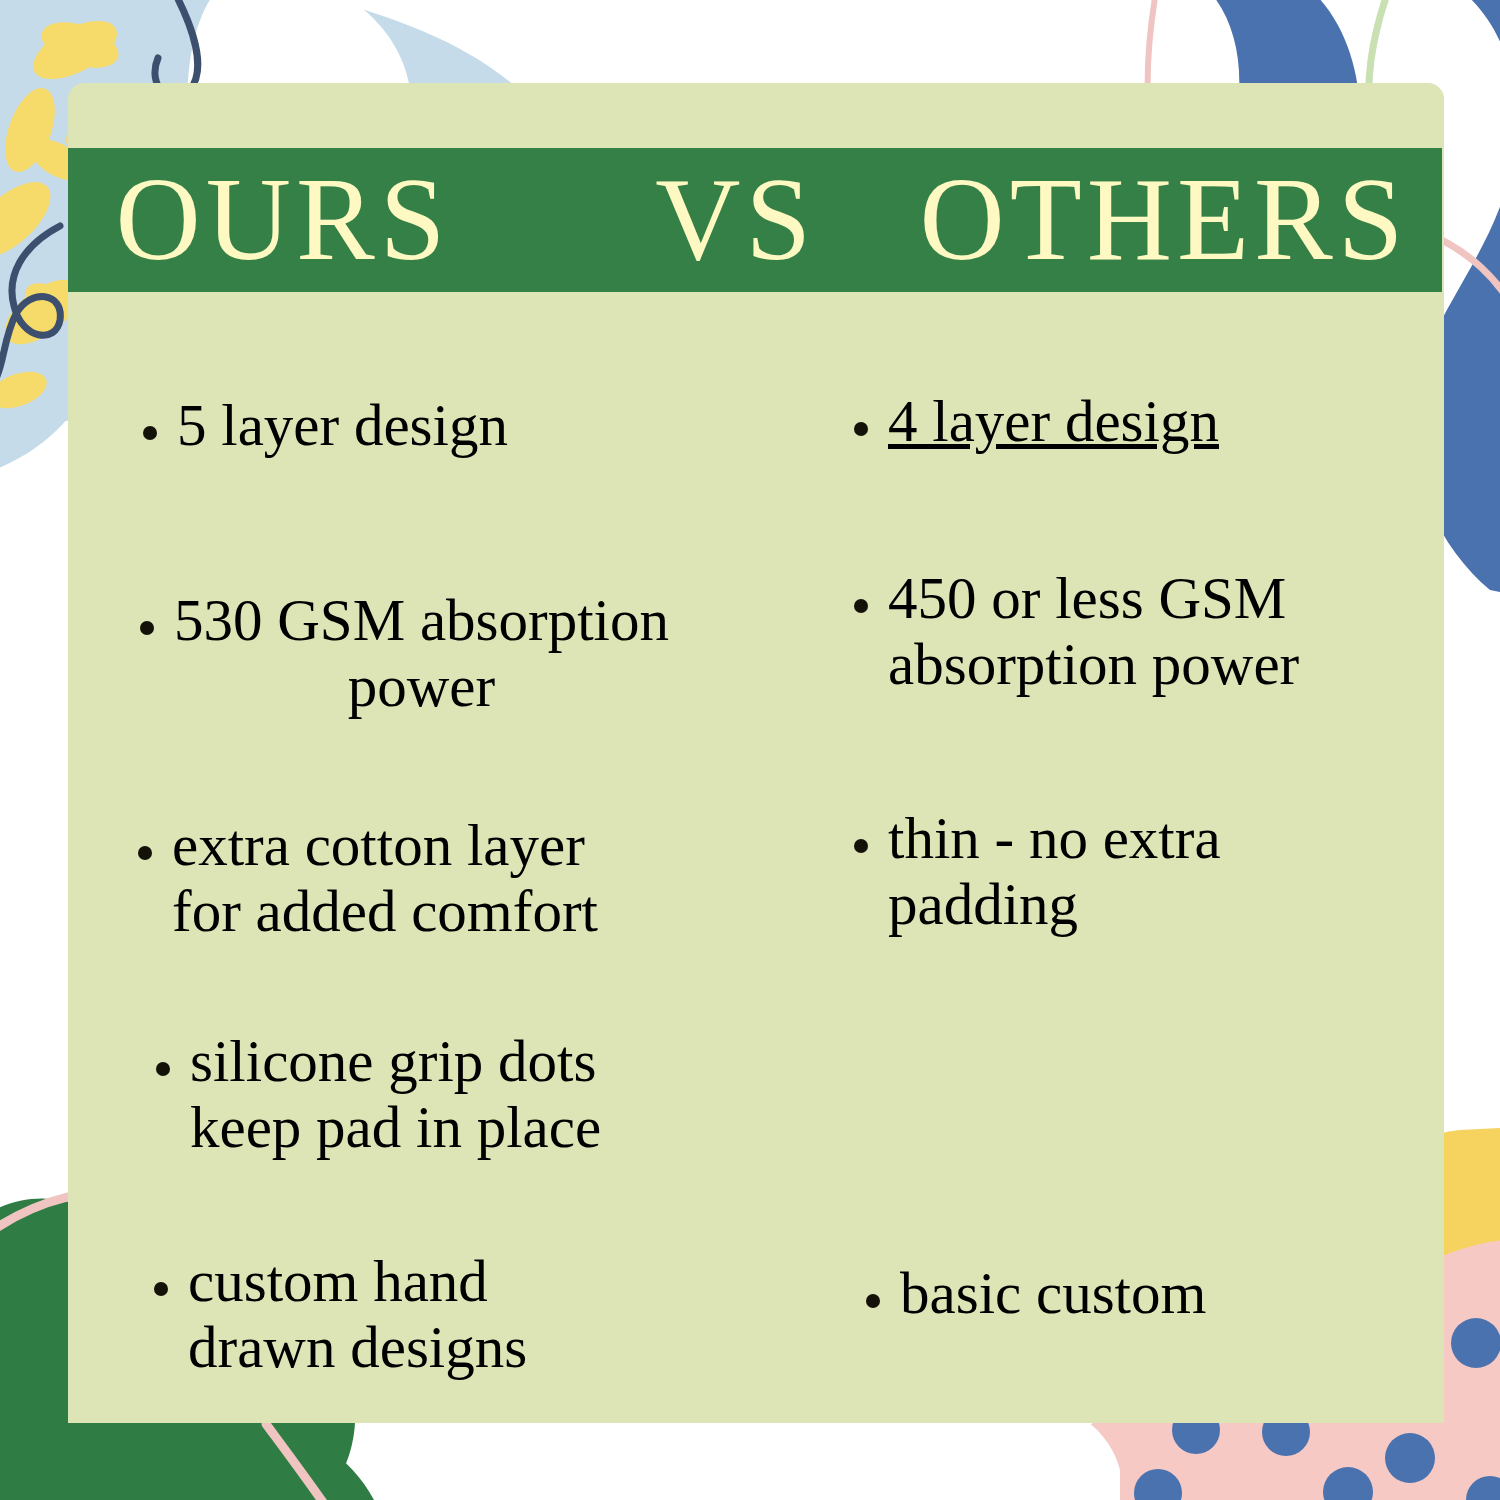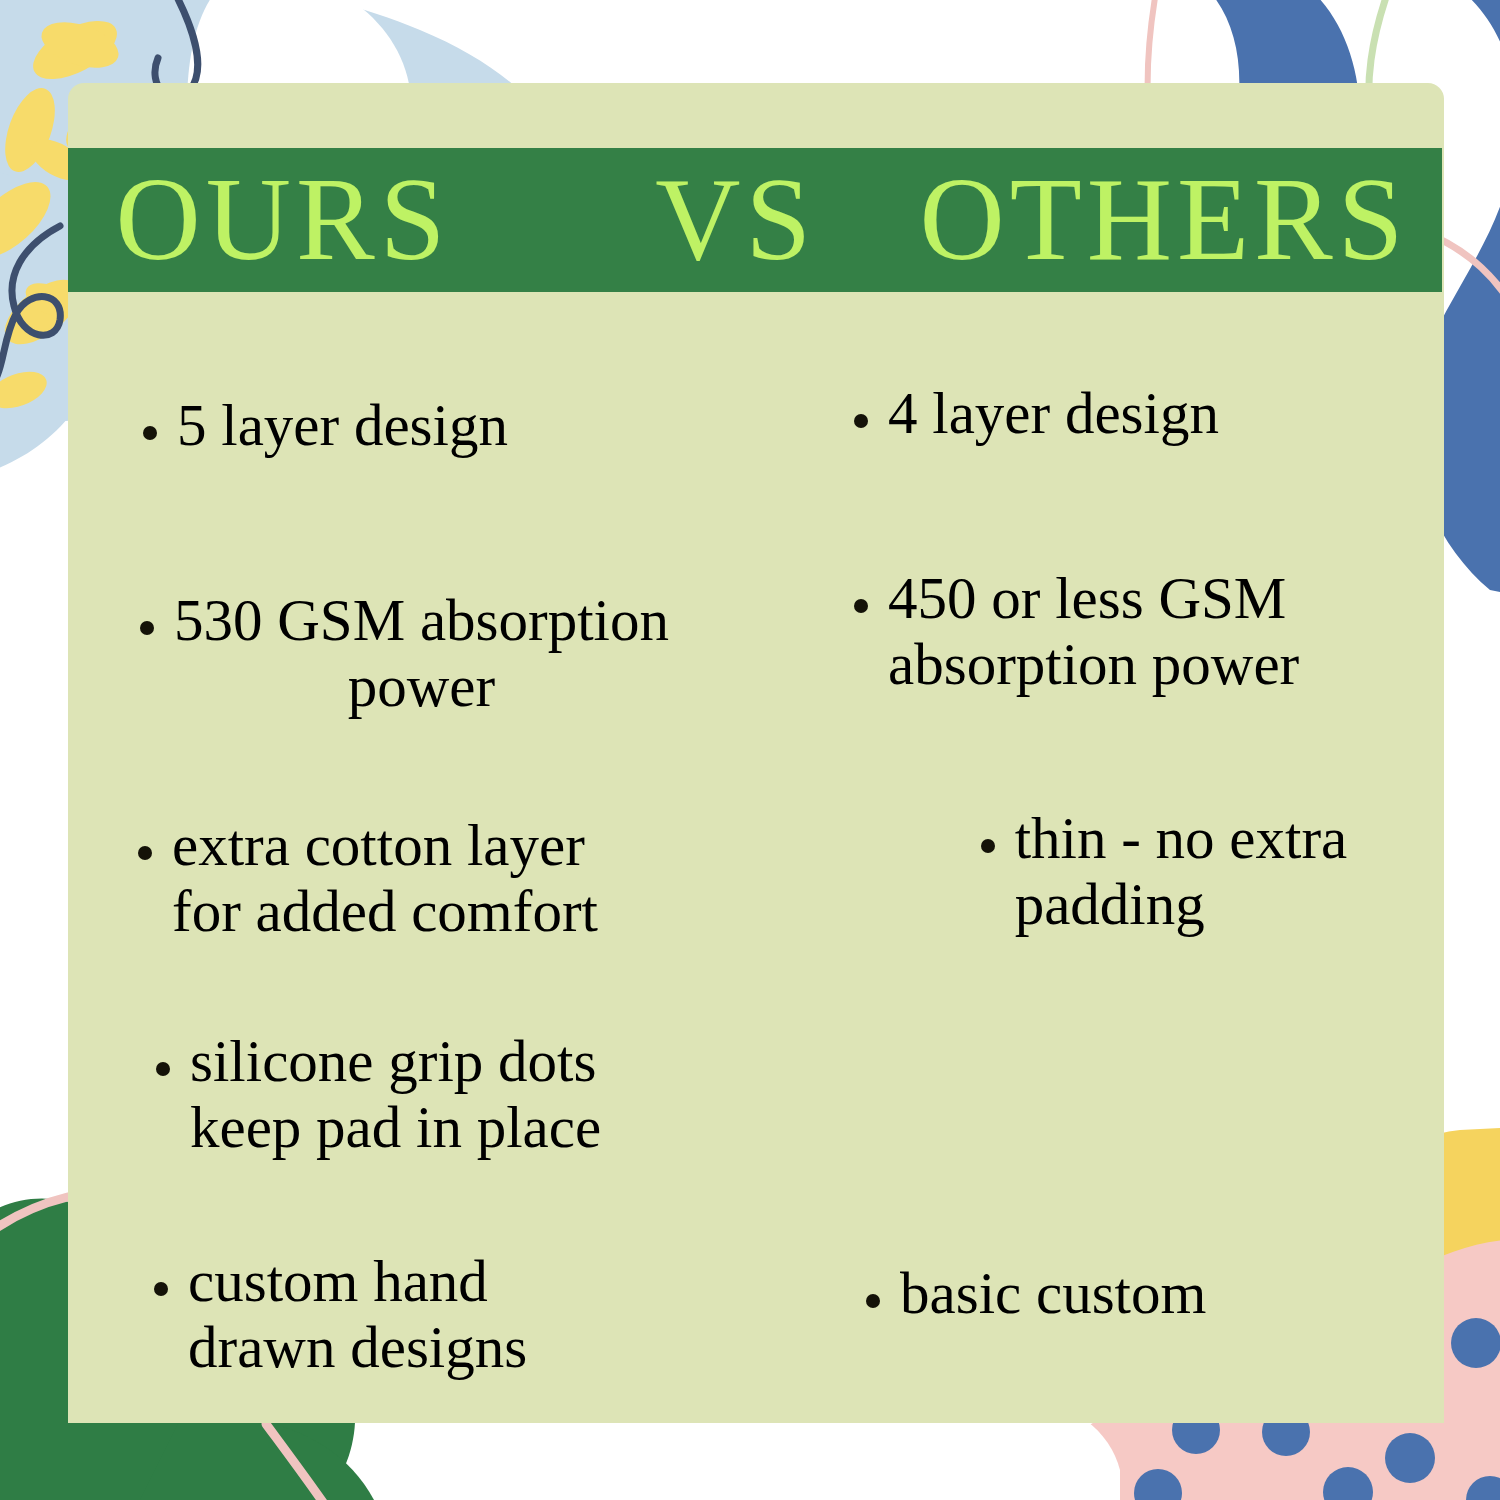--- a/index.html
+++ b/index.html
@@ -41,21 +41,21 @@
     left:68px; top:148px;
     width:1374px; height:144px;
     background:#348046;
     z-index:2;
     display:flex;
     align-items:center;
   }
   #header-title {
     width:100%;
     text-align:center;
-    color:#bef264;
+    color:#fef9c3;
     font-family:"Liberation Serif", serif;
     font-size:118px;
     font-weight:400;
     letter-spacing:5px;
     line-height:1;
     white-space:pre;
     padding-left:14px;
   }
 
   
@@ -94,23 +94,23 @@
   }
 
   
   .l0 { left:75px;  top:92px;  width:600px; }
   .l1 { left:72px;  top:287px; width:600px;text-align:center; }
   .l2 { left:70px;  top:512px; width:600px; }
   .l3 { left:88px;  top:728px; width:600px; }
   .l4 { left:86px;  top:948px; width:600px; }
 
   
-  .r0 { left:98px;  top:80px;  width:620px; }
+  .r0 { left:98px;  top:88px;  width:620px;text-decoration:underline; }
   .r1 { left:98px;  top:265px; width:620px; }
-  .r2 { left:98px;  top:505px; width:620px;justify-content:center; }
+  .r2 { left:98px;  top:505px; width:620px; }
   .r3 { left:98px;  top:728px; width:620px; }
   .r4 { left:110px; top:960px; width:620px; }
 </style>
 </head>
 <body>
 
 <div id="stage">
 
   <svg id="decor" viewBox="0 0 1500 1500">
 

